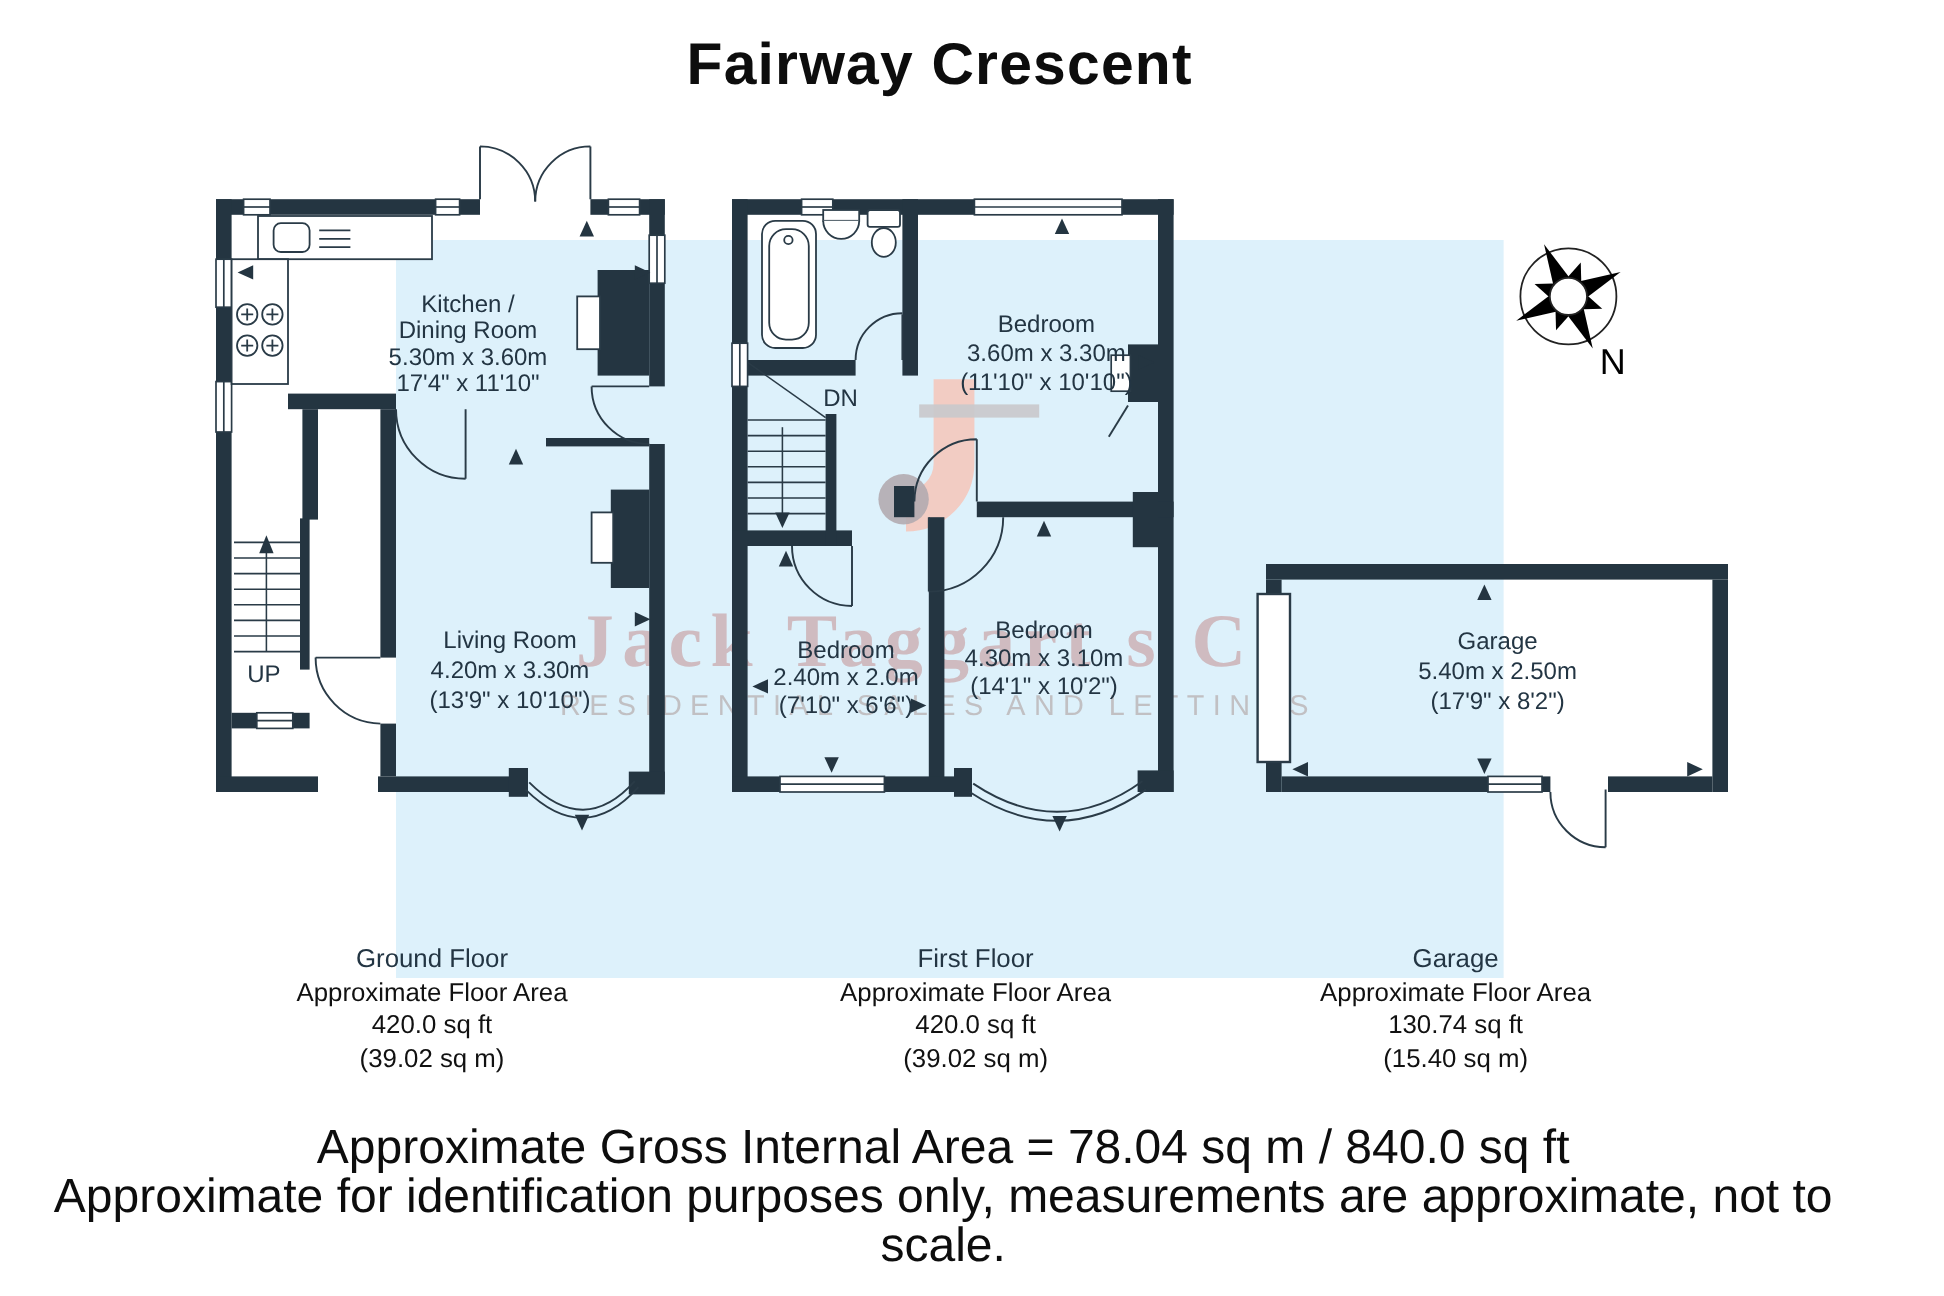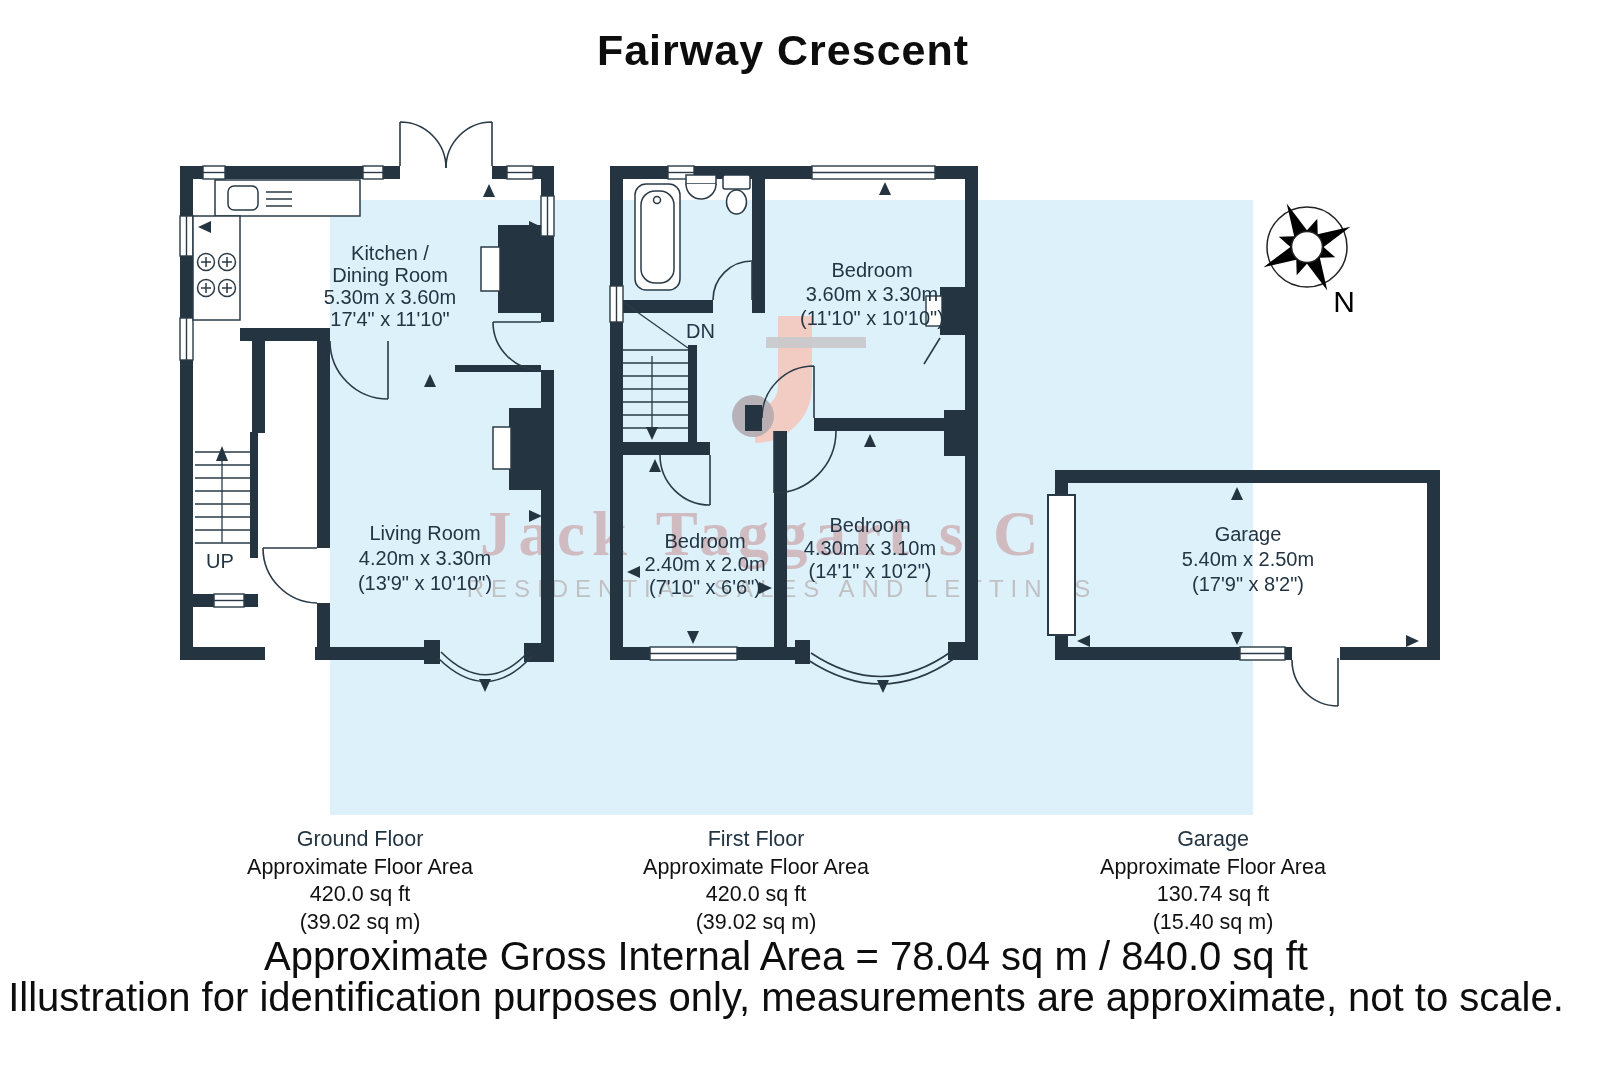--- a/index.html
+++ b/index.html
@@ -1,27 +1,27 @@
 <!DOCTYPE html>
 <html><head>
 <meta charset="utf-8">
 <style>
   html,body{margin:0;padding:0;background:#ffffff;}
   #canvas{position:relative;width:1620px;height:1080px;background:#fff;overflow:hidden;
           font-family:"Liberation Sans", sans-serif;}
   .abs{position:absolute;}
   #plan-bg{left:330px;top:200px;width:923px;height:615px;}
-  #title{left:0;top:26px;width:1566px;text-align:center;font-size:43px;font-weight:bold;color:#0d0d0d;letter-spacing:1px;}
+  #title{left:0;top:26px;width:1566px;text-align:center;font-size:49px;font-weight:bold;color:#0d0d0d;letter-spacing:1px;}
   #wm-main{left:182px;top:498px;width:1200px;text-align:center;
            font-family:"Liberation Serif", serif;font-weight:bold;font-size:63px;
            color:rgba(203,172,175,0.78);letter-spacing:7px;white-space:nowrap;}
   #wm-sub{left:282px;top:575px;width:1000px;text-align:center;font-size:24px;
           color:rgba(186,180,181,0.8);letter-spacing:7px;white-space:nowrap;}
   svg{position:absolute;left:0;top:0;}
-  .floor-label{width:320px;text-align:center;font-size:21.5px;line-height:27.5px;color:#111;margin-top:40px;}
+  .floor-label{width:320px;text-align:center;font-size:21.5px;line-height:27.5px;color:#111;}
   .floor-label .fl-name{color:#233543;}
   #footer{left:0;top:936px;width:1572px;text-align:center;font-size:40px;line-height:41px;color:#0d0d0d;}
   text{font-family:"Liberation Sans", sans-serif;}
   .room-label{fill:#233543;font-size:20px;text-anchor:middle;}
   .stair-label{fill:#233543;font-size:20px;}
   .north-label{fill:#000;font-size:30px;text-anchor:middle;}
 </style>
 </head>
 <body>
 
@@ -281,31 +281,31 @@
       <text class="north-label" x="1344" y="312">N</text>
     </g>
   </svg>
 
   <div class="abs floor-label" style="left:200px;top:786px;">
     <div class="fl-name">Ground Floor</div>
     <div>Approximate Floor Area</div>
     <div>420.0 sq ft</div>
     <div>(39.02 sq m)</div>
   </div>
-  <div class="abs floor-label" style="left:596px;top:786px;">
+  <div class="abs floor-label" style="left:653px;top:786px;">
     <div class="fl-name">First Floor</div>
     <div>Approximate Floor Area</div>
     <div>420.0 sq ft</div>
     <div>(39.02 sq m)</div>
   </div>
   <div class="abs floor-label" style="left:1053px;top:786px;">
     <div class="fl-name">Garage</div>
     <div>Approximate Floor Area</div>
     <div>130.74 sq ft</div>
     <div>(15.40 sq m)</div>
   </div>
 
   <div id="footer" class="abs">
     <div>Approximate Gross Internal Area = 78.04 sq m / 840.0 sq ft</div>
-    <div>Illustration for identification purposes only, measurements are approximate, not to scale.</div>
+    <div>Approximate for identification purposes only, measurements are approximate, not to scale.</div>
   </div>
 
 </div>
 
 </body></html>

